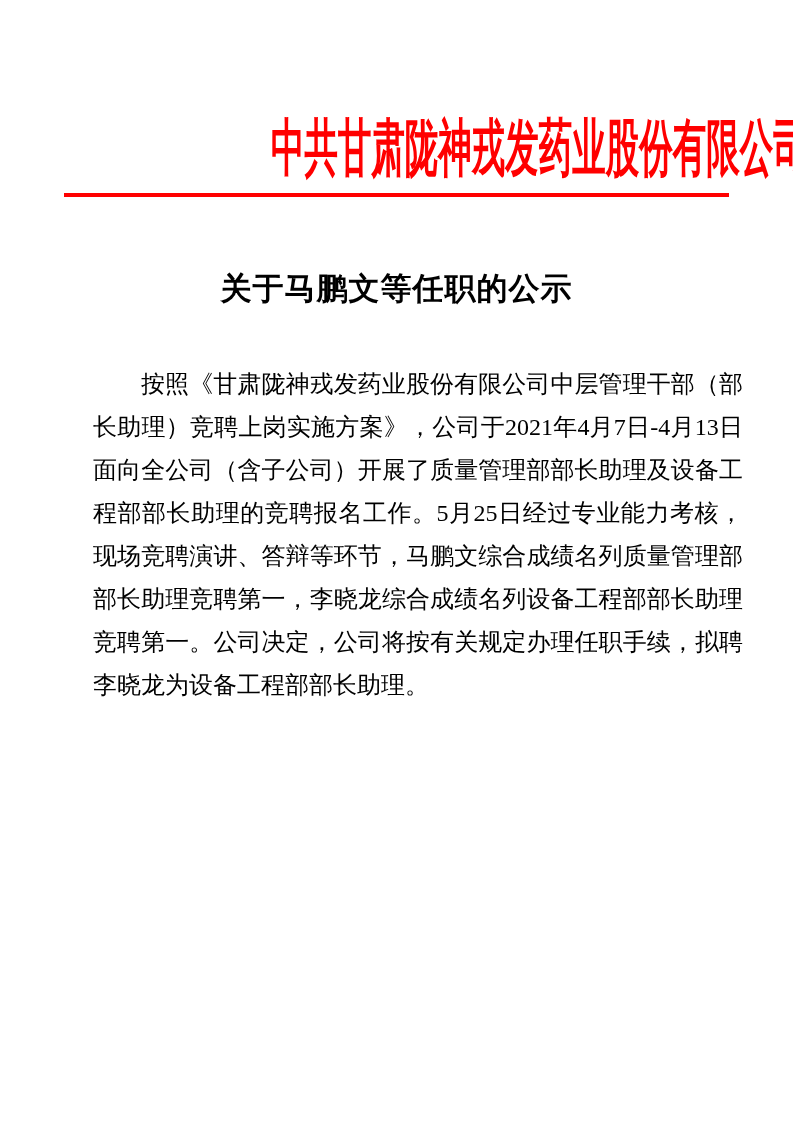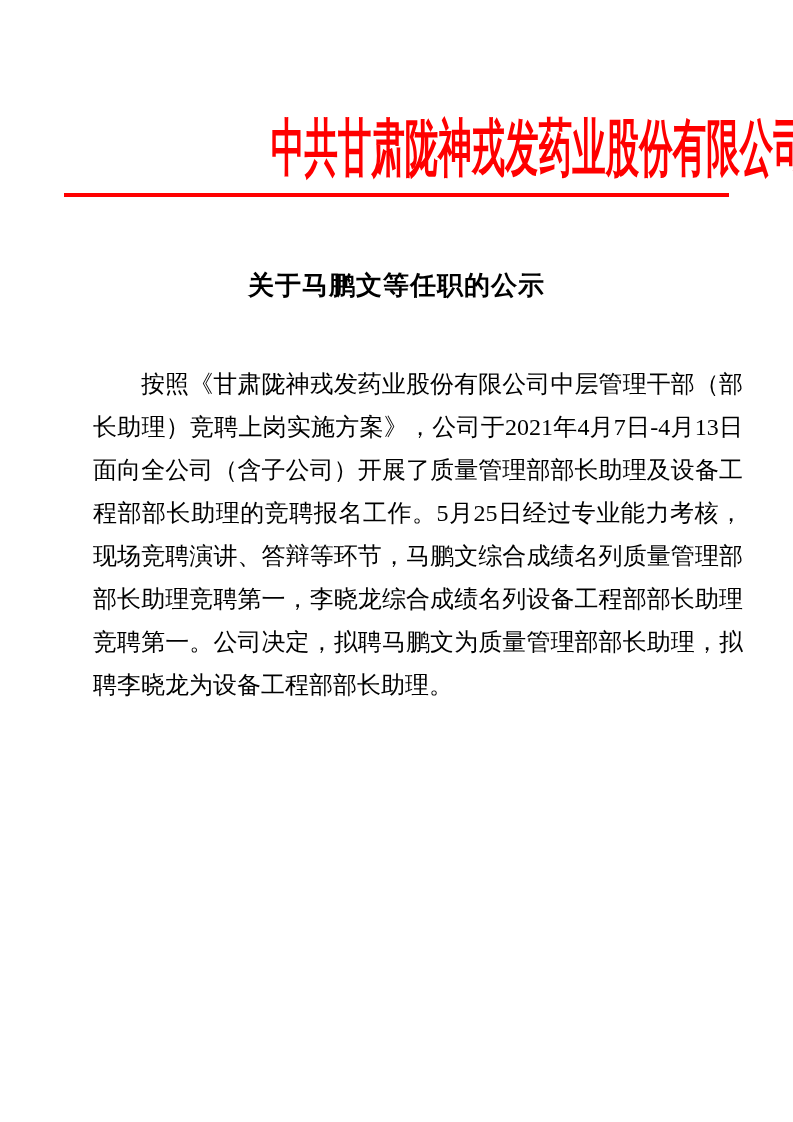--- a/index.html
+++ b/index.html
@@ -45,21 +45,21 @@
     height: 4px;
     background: #ff0000;
   }
   .doc-title {
     position: absolute;
     top: 268px;
     left: 0;
     right: 0;
     margin: 0;
     text-align: center;
-    font-size: 26px;
+    font-size: 31px;
     font-weight: bold;
     color: #000000;
     letter-spacing: 1px;
   }
   .doc-body {
     position: absolute;
     top: 363px;
     left: 93px;
     width: 650px;
     font-size: 24px;
@@ -81,16 +81,16 @@
 
   <div class="letterhead">
     <span class="letterhead-text">中共甘肃陇神戎发药业股份有限公司委员会</span>
   </div>
 
   <div class="red-rule"></div>
 
   <h1 class="doc-title">关于马鹏文等任职的公示</h1>
 
   <div class="doc-body">
-    <p>按照《甘肃陇神戎发药业股份有限公司中层管理干部（部长助理）竞聘上岗实施方案》，公司于2021年4月7日-4月13日面向全公司（含子公司）开展了质量管理部部长助理及设备工程部部长助理的竞聘报名工作。5月25日经过专业能力考核，现场竞聘演讲、答辩等环节，马鹏文综合成绩名列质量管理部部长助理竞聘第一，李晓龙综合成绩名列设备工程部部长助理竞聘第一。公司决定，拟聘马鹏文为质量管理部部长助理，拟聘李晓龙为设备工程部部长助理。</p>
+    <p>按照《甘肃陇神戎发药业股份有限公司中层管理干部（部长助理）竞聘上岗实施方案》，公司于2021年4月7日-4月13日面向全公司（含子公司）开展了质量管理部部长助理及设备工程部部长助理的竞聘报名工作。5月25日经过专业能力考核，现场竞聘演讲、答辩等环节，马鹏文综合成绩名列质量管理部部长助理竞聘第一，李晓龙综合成绩名列设备工程部部长助理竞聘第一。公司决定，公司将按有关规定办理任职手续，拟聘李晓龙为设备工程部部长助理。</p>
   </div>
 
 </div>
 
 </body></html>

